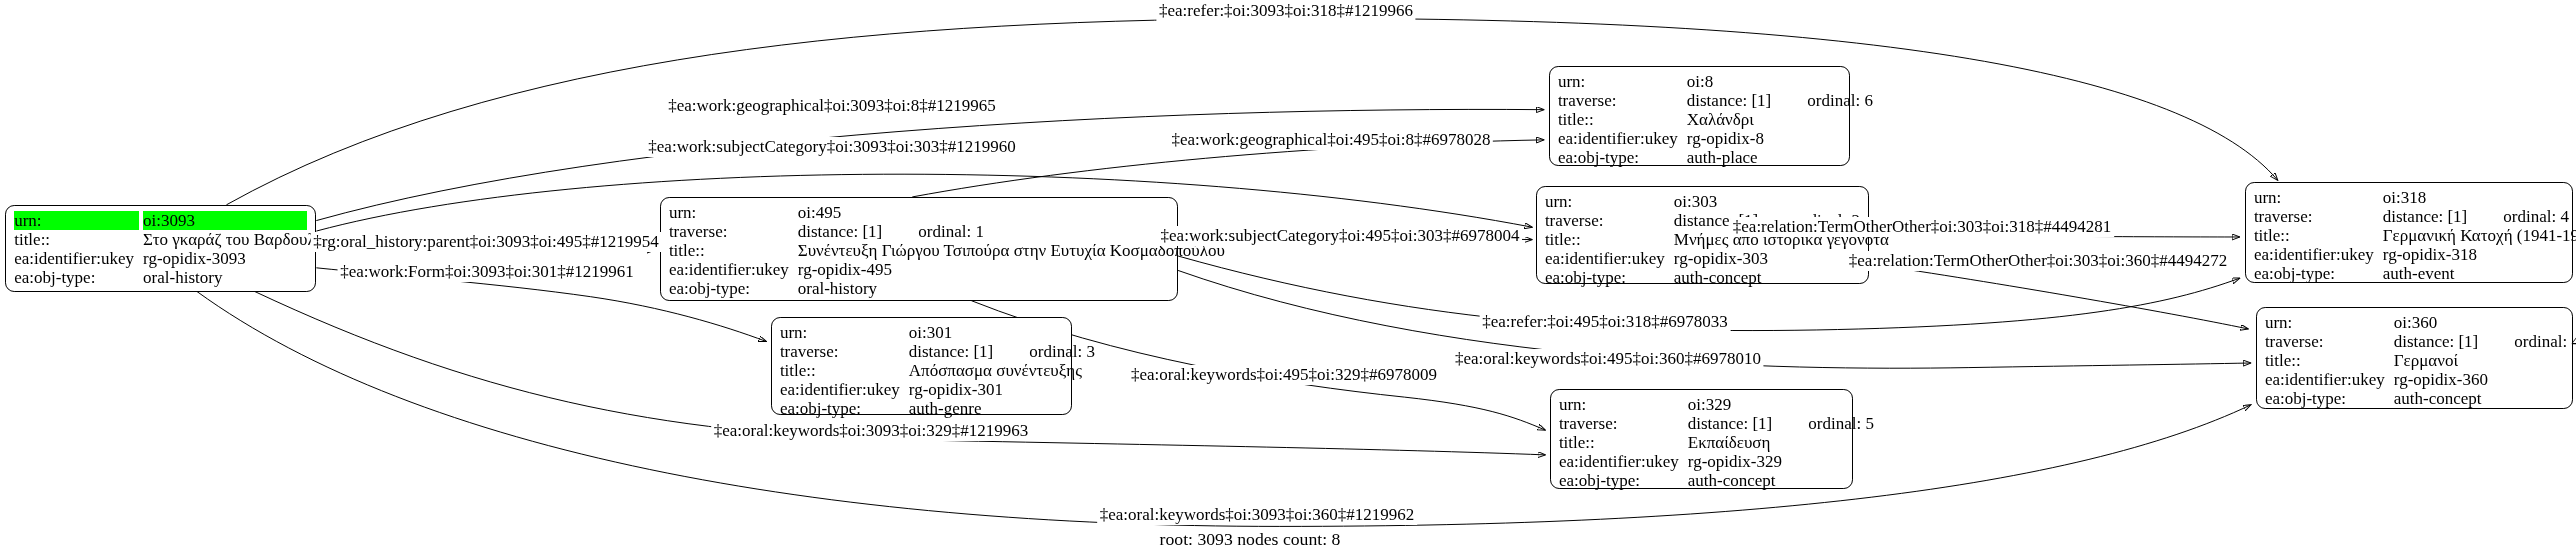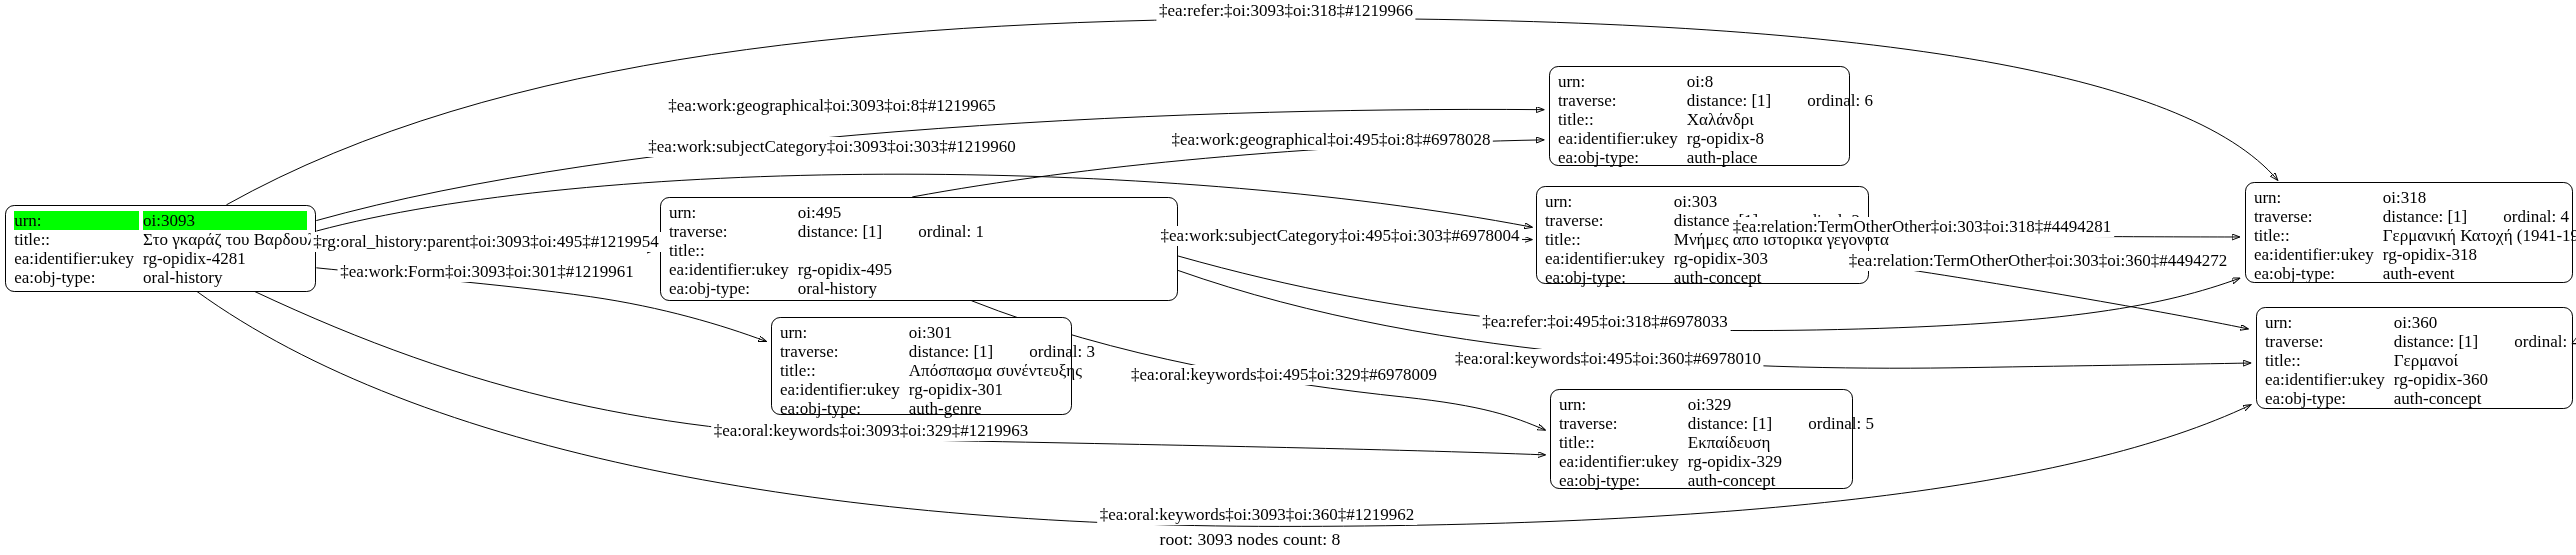--- a/index.html
+++ b/index.html
@@ -59,39 +59,40 @@
     <div class="nrow hl">
       <span class="k">urn:</span>
       <span class="v">oi:3093</span>
     </div>
     <div class="nrow">
       <span class="k">title::</span>
       <span class="v">Στο γκαράζ του Βαρδουλάκη</span>
     </div>
     <div class="nrow">
       <span class="k">ea:identifier:ukey</span>
-      <span class="v">rg-opidix-4281</span>
+      <span class="v">rg-opidix-3093</span>
     </div>
     <div class="nrow">
       <span class="k">ea:obj-type:</span>
       <span class="v">oral-history</span>
     </div>
   </div>
 <div class="node" style="left:660px;top:197px;width:518px;height:104px;">
     <div class="nrow">
       <span class="k">urn:</span>
       <span class="v">oi:495</span>
     </div>
     <div class="nrow">
       <span class="k">traverse:</span>
       <span class="v">distance: [1]</span>
       <span class="v2">ordinal: 1</span>
     </div>
     <div class="nrow">
       <span class="k">title::</span>
+      <span class="v">Συνέντευξη Γιώργου Τσιπούρα στην Ευτυχία Κοσμαδοπούλου</span>
     </div>
     <div class="nrow">
       <span class="k">ea:identifier:ukey</span>
       <span class="v">rg-opidix-495</span>
     </div>
     <div class="nrow">
       <span class="k">ea:obj-type:</span>
       <span class="v">oral-history</span>
     </div>
   </div>

